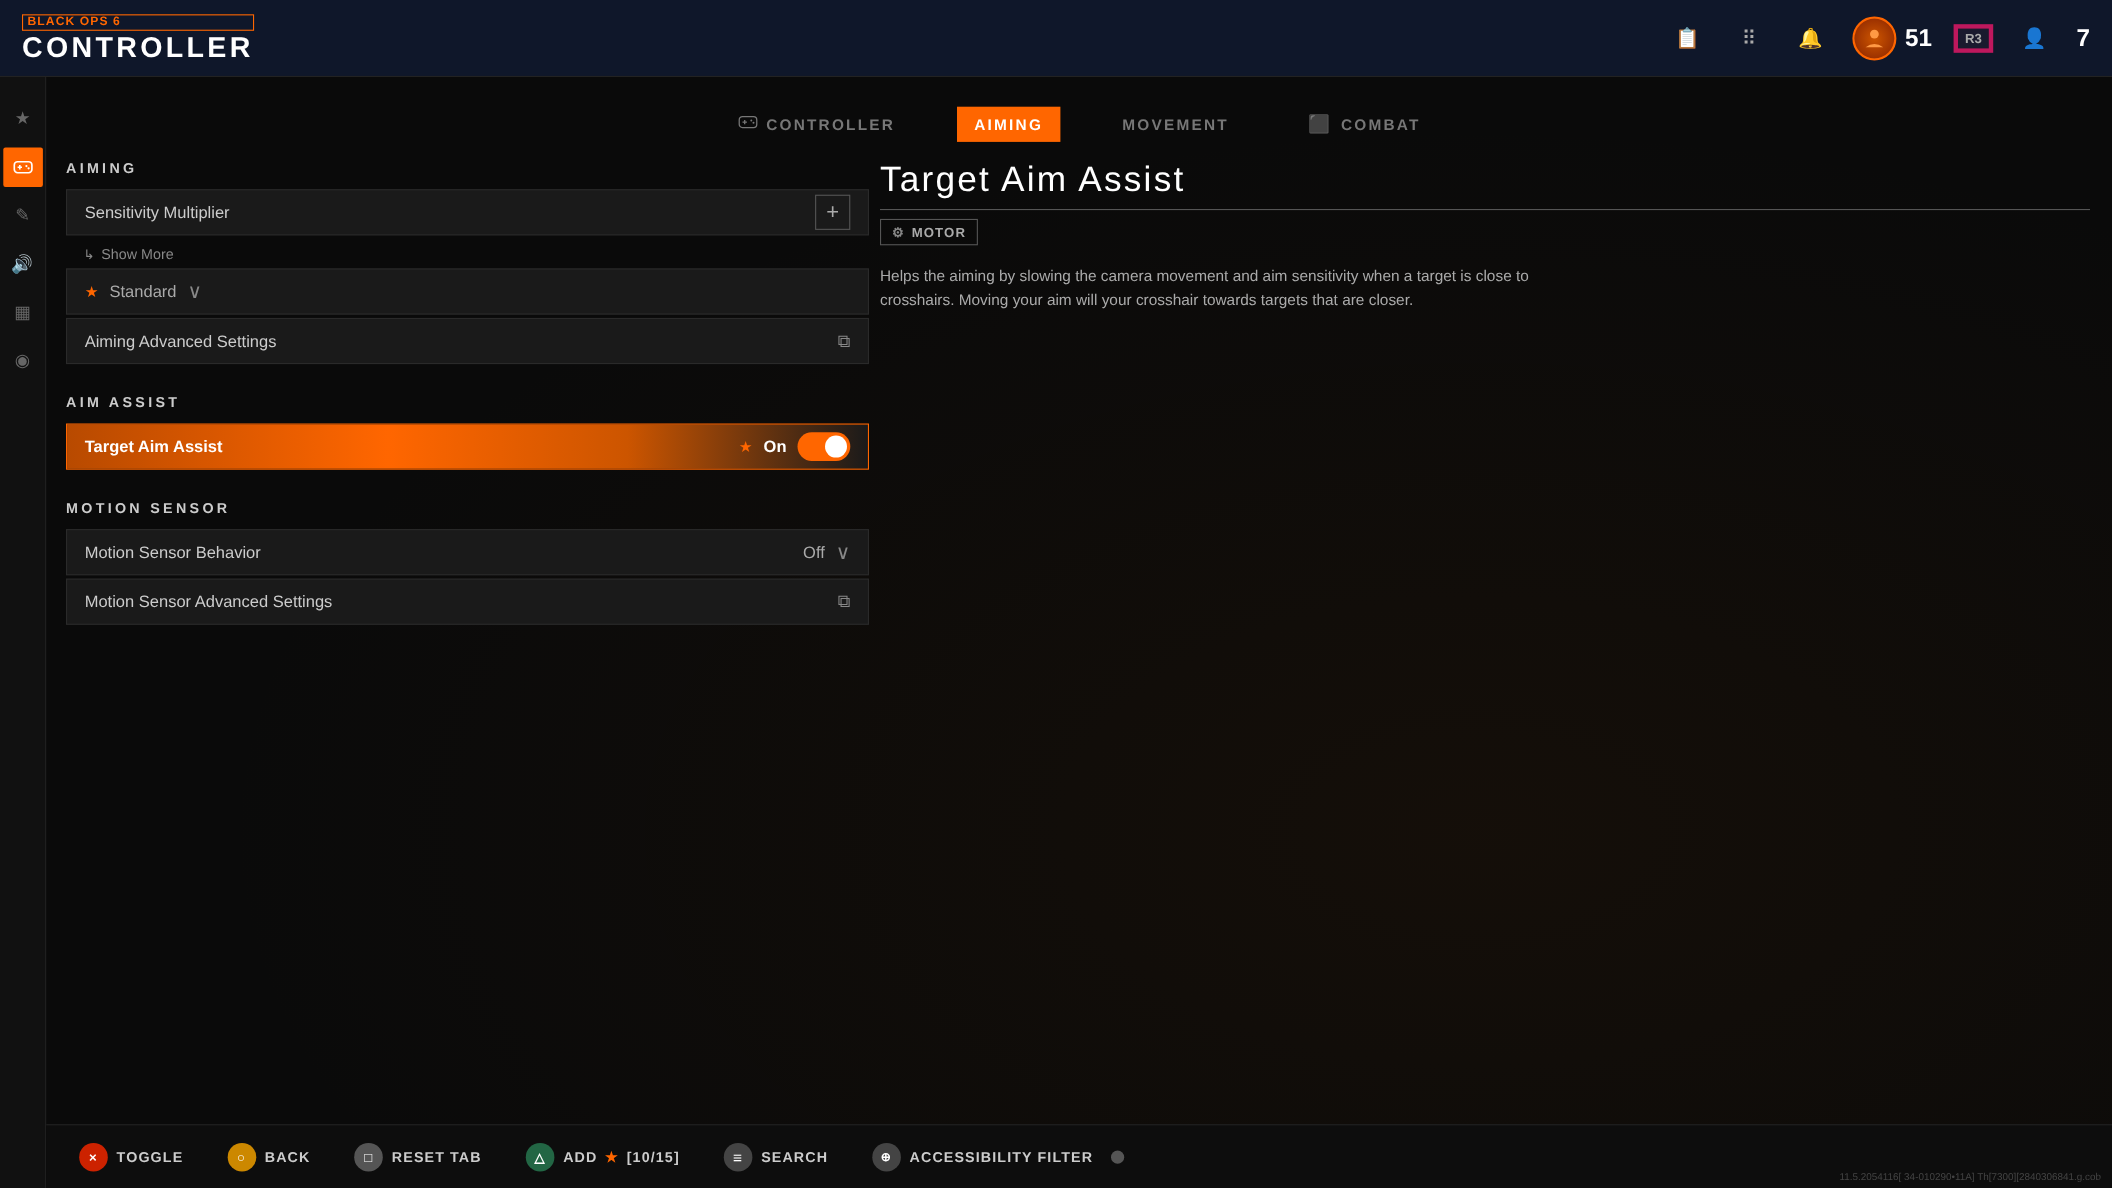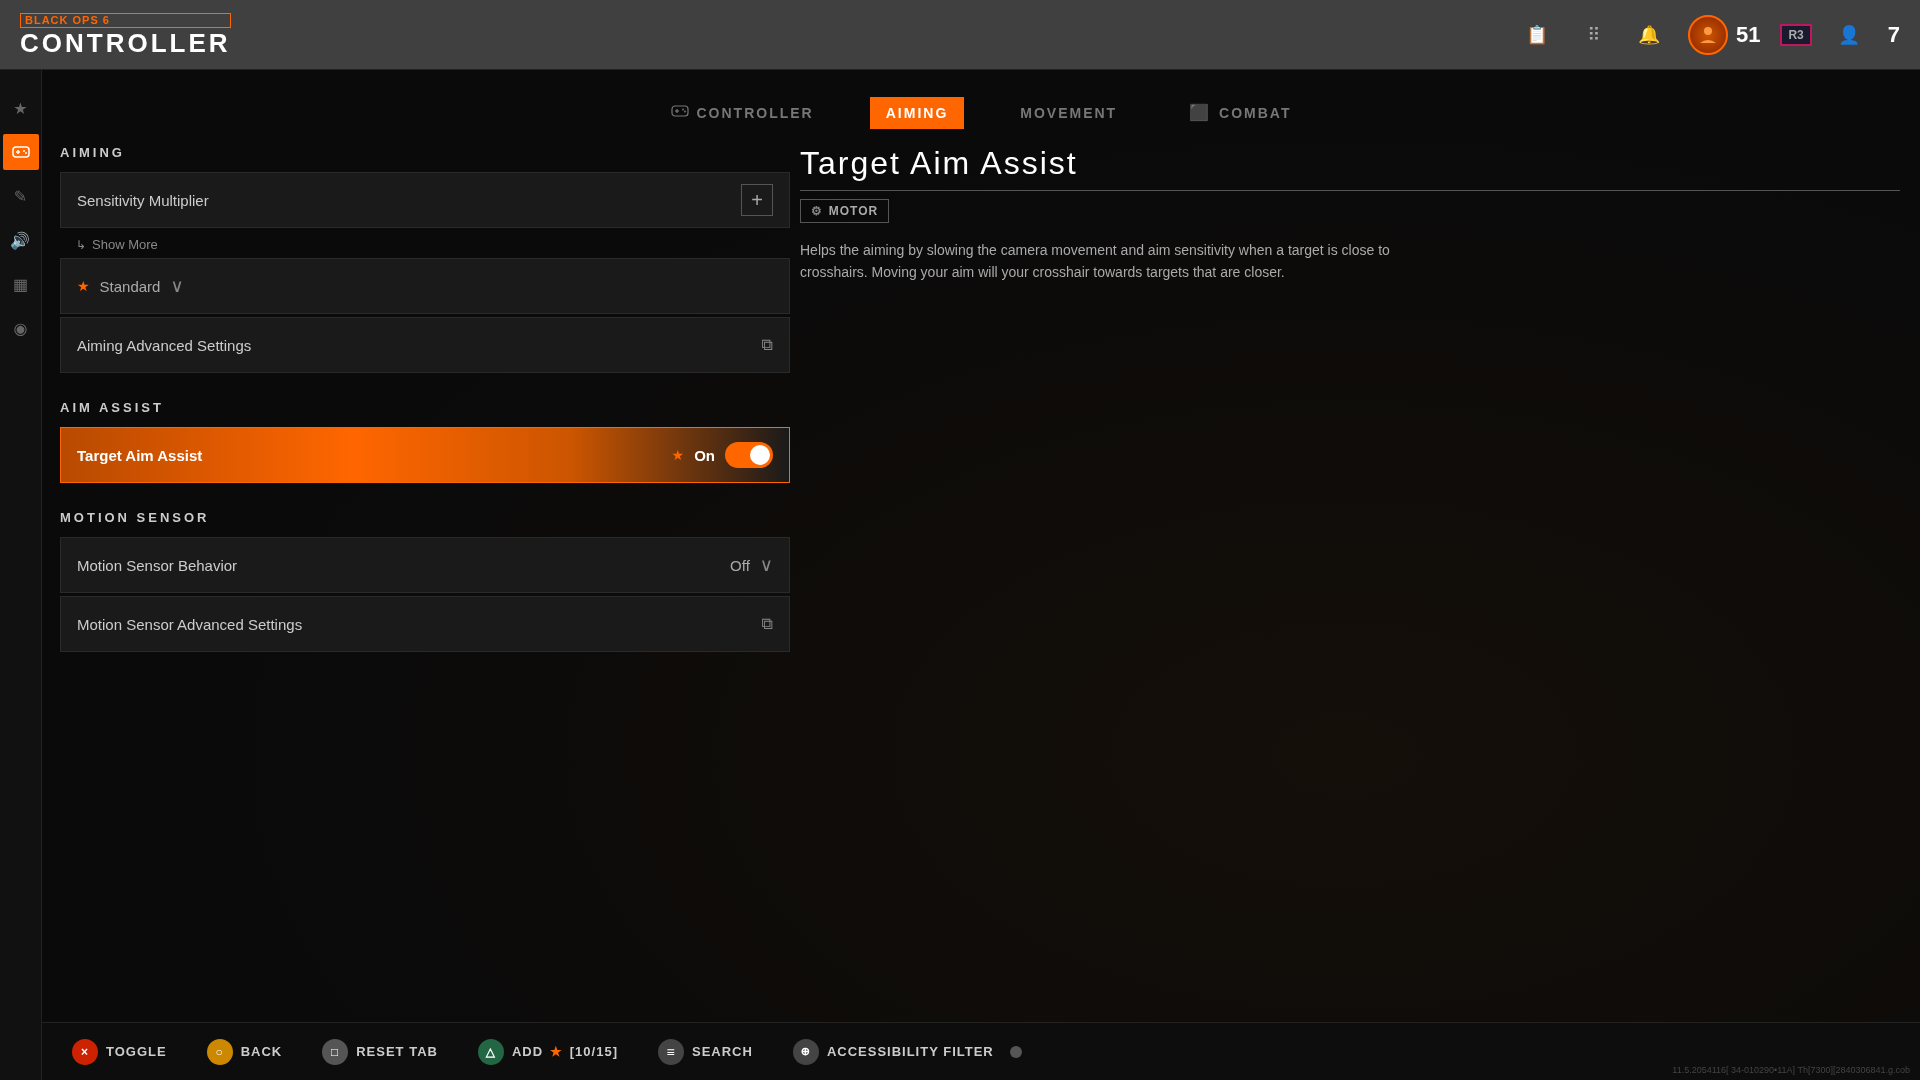--- a/index.html
+++ b/index.html
@@ -23,21 +23,21 @@
       z-index: 0;
     }
 
     
     .top-bar {
       position: absolute;
       top: 0;
       left: 0;
       right: 0;
       height: 70px;
-      background: #404040;
+      background: #0f172a;
       border-bottom: 1px solid #222;
       display: flex;
       align-items: center;
       justify-content: space-between;
       padding: 0 20px;
       z-index: 10;
     }
 
     .logo-area {
       display: flex;
@@ -101,21 +101,21 @@
     }
 
     .level-badge {
       font-size: 22px;
       font-weight: bold;
       color: #fff;
     }
 
     .rank-badge {
       background: #1a1a2e;
-      border: 2px solid #be185d;
+      border: 4px solid #be185d;
       padding: 2px 6px;
       font-size: 12px;
       font-weight: bold;
       color: #aaa;
     }
 
     .player-level {
       font-size: 22px;
       font-weight: bold;
       color: #fff;
@@ -209,21 +209,21 @@
       color: #ccc;
       margin-bottom: 12px;
       text-transform: uppercase;
     }
 
     .setting-row {
       display: flex;
       align-items: center;
       background: #1a1a1a;
       border: 1px solid #2a2a2a;
-      height: 56px;
+      height: 42px;
       margin-bottom: 3px;
       padding: 0 16px;
       cursor: pointer;
     }
 
     .setting-row.highlighted {
       background: linear-gradient(90deg, #b84a00 0%, #ff6600 40%, #cc5500 70%, #1a1a1a 100%);
       border-color: #ff6600;
     }
 

